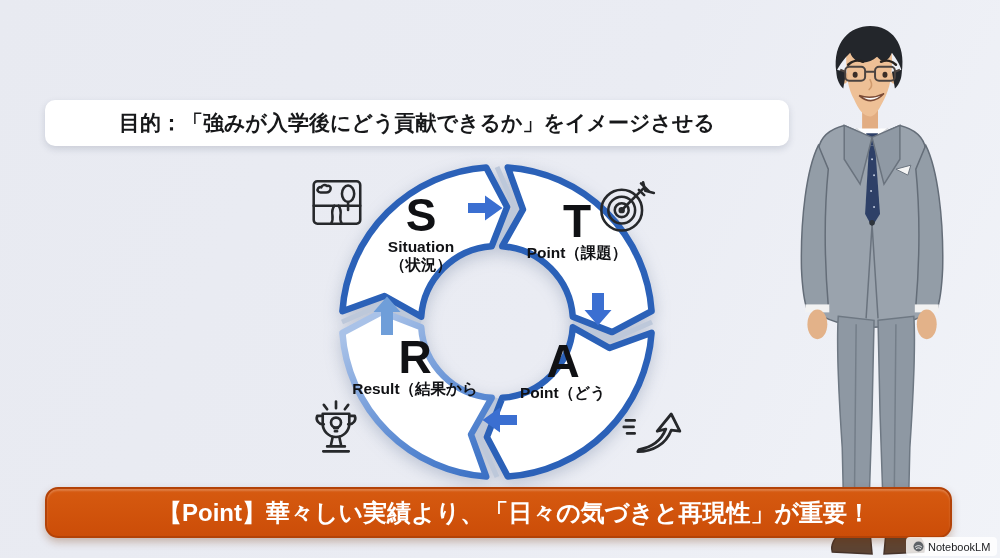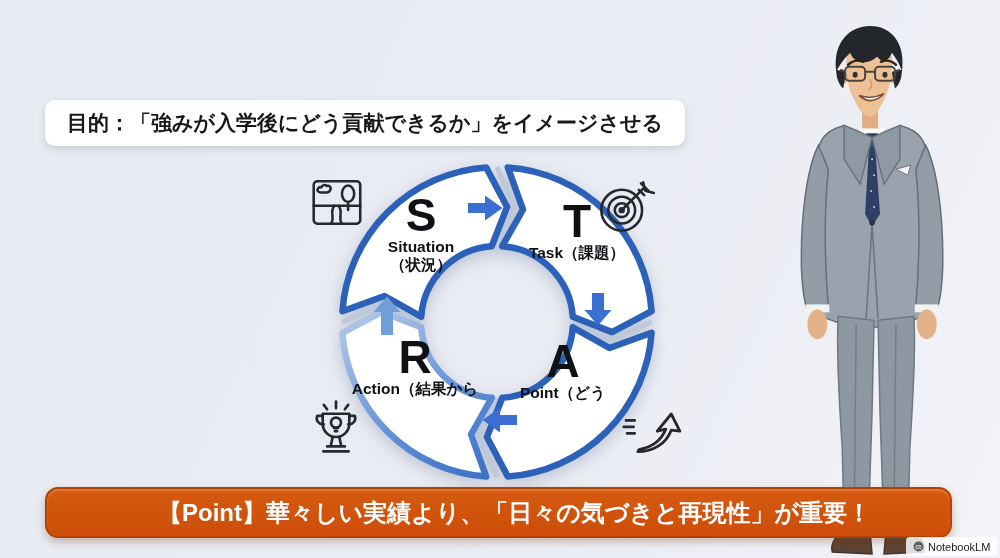--- a/index.html
+++ b/index.html
@@ -6,21 +6,21 @@
   .slide{
     position:relative;width:1000px;height:558px;overflow:hidden;
     background:linear-gradient(115deg,#e8eaf1 0%,#eaecf3 55%,#f1f3f8 100%);
     font-family:"Liberation Sans","DejaVu Sans",sans-serif;
   }
   .title{
     position:absolute;left:45px;top:34px;font-size:36px;font-weight:bold;
     color:#0e0e10;letter-spacing:1px;white-space:nowrap;
   }
   .purpose-box{
-    position:absolute;left:45px;top:100px;width:640px;height:46px;
+    position:absolute;left:45px;top:100px;width:744px;height:46px;
     background:#ffffff;border-radius:10px;box-shadow:0 3px 7px rgba(60,70,100,.18);
     display:flex;align-items:center;justify-content:center;
   }
   .purpose-box span{font-size:21px;font-weight:bold;color:#17181a;white-space:nowrap;}
   .diagram-svg{position:absolute;left:300px;top:160px;filter:drop-shadow(0 5px 8px rgba(70,90,130,.28));}
   .corner-icon{position:absolute;}
   .q-block{position:absolute;text-align:center;color:#101114;line-height:1.15;}
   .q-letter{font-size:46px;font-weight:bold;line-height:1.0;display:block;}
   .q-label,.q-sub{font-size:15.5px;font-weight:bold;display:block;white-space:nowrap;}
   .point-banner{
@@ -139,29 +139,29 @@
     <polygon fill="#6f9ed9" points="81,175 93,175 93,152 100.5,152 87,136.5 73.5,152 81,152"></polygon>
   </svg>
 
   <div class="q-block" style="left:346px;top:192px;width:150px;">
     <span class="q-letter">S</span>
     <span class="q-label">Situation</span>
     <span class="q-sub">（状況）</span>
   </div>
   <div class="q-block" style="left:497px;top:198px;width:160px;">
     <span class="q-letter">T</span>
-    <span class="q-label">Task（課題）</span>
+    <span class="q-label">Point（課題）</span>
   </div>
   <div class="q-block" style="left:488px;top:338px;width:150px;">
     <span class="q-letter">A</span>
     <span class="q-label">Point（どう</span>
   </div>
   <div class="q-block" style="left:340px;top:334px;width:150px;">
     <span class="q-letter">R</span>
-    <span class="q-label">Action（結果から</span>
+    <span class="q-label">Result（結果から</span>
   </div>
 
   <svg class="corner-icon" style="left:310px;top:175px;" width="55" height="55" viewBox="0 0 52 52" fill="none" stroke="#26282b" stroke-width="2.4" stroke-linecap="round" stroke-linejoin="round">
     <rect x="3.5" y="6" width="44" height="40" rx="3.5"></rect>
     <path d="M10 16.5c-2.6 0-3.6-2.3-2.3-4 .8-1 2-1.2 3-.8.5-2.2 3.6-3 5.2-1.3 2-.8 4 .6 3.6 2.6-.3 1.9-1.9 3.5-4.2 3.5z"></path>
     <path d="M36 10c3.2 0 5.8 3.6 5.8 7.8S39.2 25.5 36 25.5s-5.8-3.5-5.8-7.7S32.8 10 36 10z"></path>
     <path d="M36 25.5 V33"></path>
     <path d="M3.5 29 H47.5"></path>
     <path d="M20 46c4-7-2-10 3-17 M30 46c-4-7 2-10-3-17"></path>
   </svg>

